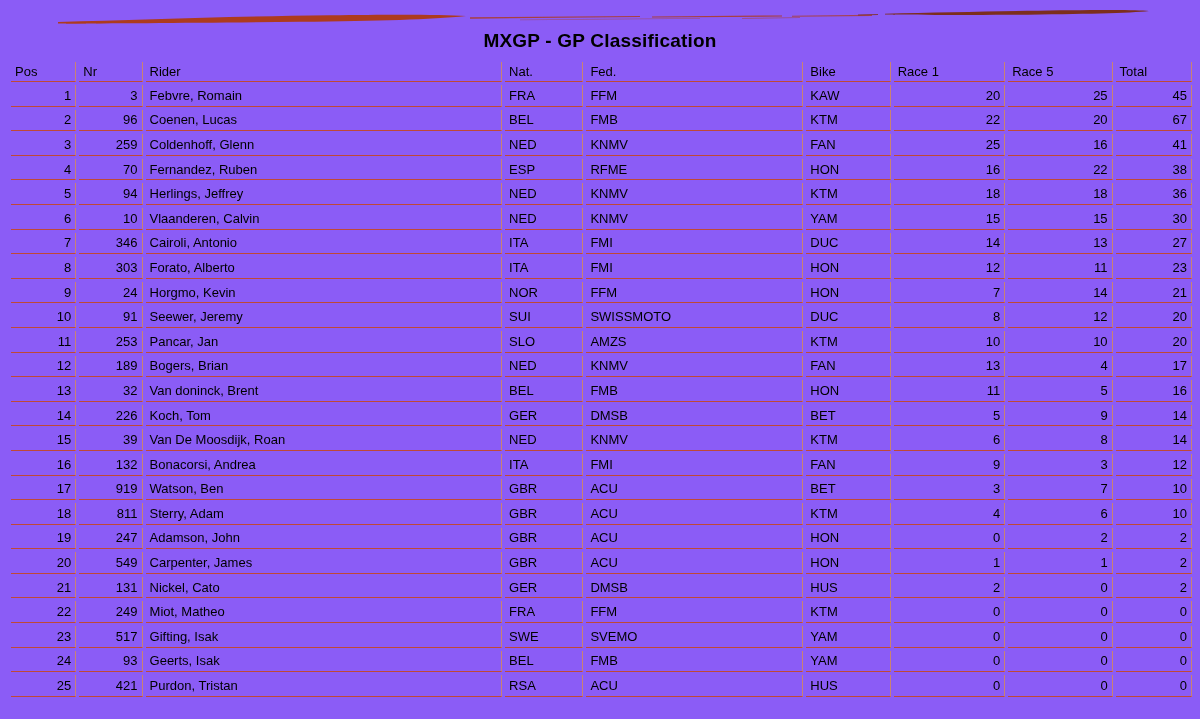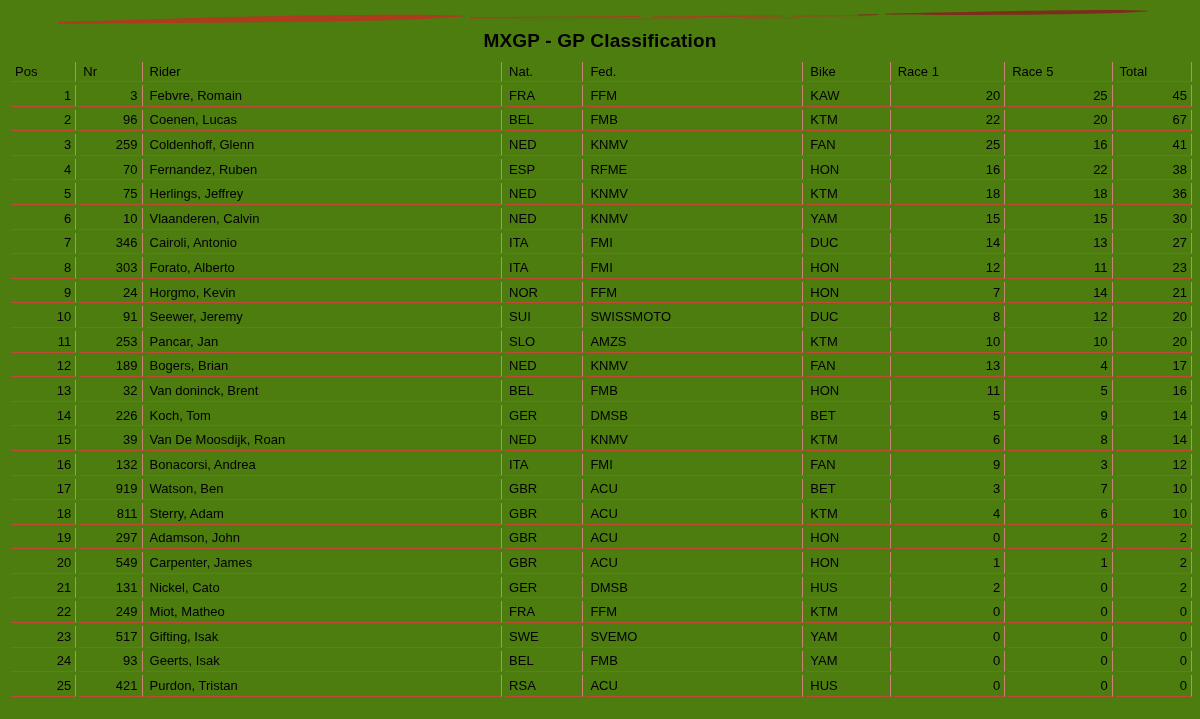--- a/index.html
+++ b/index.html
@@ -3,21 +3,21 @@
 <meta charset="utf-8">
 <style>
   * { box-sizing: border-box; margin: 0; padding: 0; }
   html, body { background: #ffffff; }
   body { font-family: "Liberation Sans", sans-serif; color: var(--text, #000); }
 
   .page {
     position: relative;
     width: 1200px;
     height: 719px;
-    background: #4d7c0f;
+    background: #8b5cf6;
     overflow: hidden;
   }
 
   .brush-svg {
     position: absolute;
     left: 0; top: 0;
     width: 1200px; height: 40px;
     display: block;
   }
   .brush-red  { fill: var(--brush-red, #ad3b1e); }
@@ -170,21 +170,21 @@
             <td>Fernandez, Ruben</td>
             <td>ESP</td>
             <td>RFME</td>
             <td>HON</td>
             <td class="num">16</td>
             <td class="num">22</td>
             <td class="num">38</td>
           </tr>
           <tr>
             <td class="num">5</td>
-            <td class="num">75</td>
+            <td class="num">94</td>
             <td>Herlings, Jeffrey</td>
             <td>NED</td>
             <td>KNMV</td>
             <td>KTM</td>
             <td class="num">18</td>
             <td class="num">18</td>
             <td class="num">36</td>
           </tr>
           <tr>
             <td class="num">6</td>
@@ -324,21 +324,21 @@
             <td>Sterry, Adam</td>
             <td>GBR</td>
             <td>ACU</td>
             <td>KTM</td>
             <td class="num">4</td>
             <td class="num">6</td>
             <td class="num">10</td>
           </tr>
           <tr>
             <td class="num">19</td>
-            <td class="num">297</td>
+            <td class="num">247</td>
             <td>Adamson, John</td>
             <td>GBR</td>
             <td>ACU</td>
             <td>HON</td>
             <td class="num">0</td>
             <td class="num">2</td>
             <td class="num">2</td>
           </tr>
           <tr>
             <td class="num">20</td>

